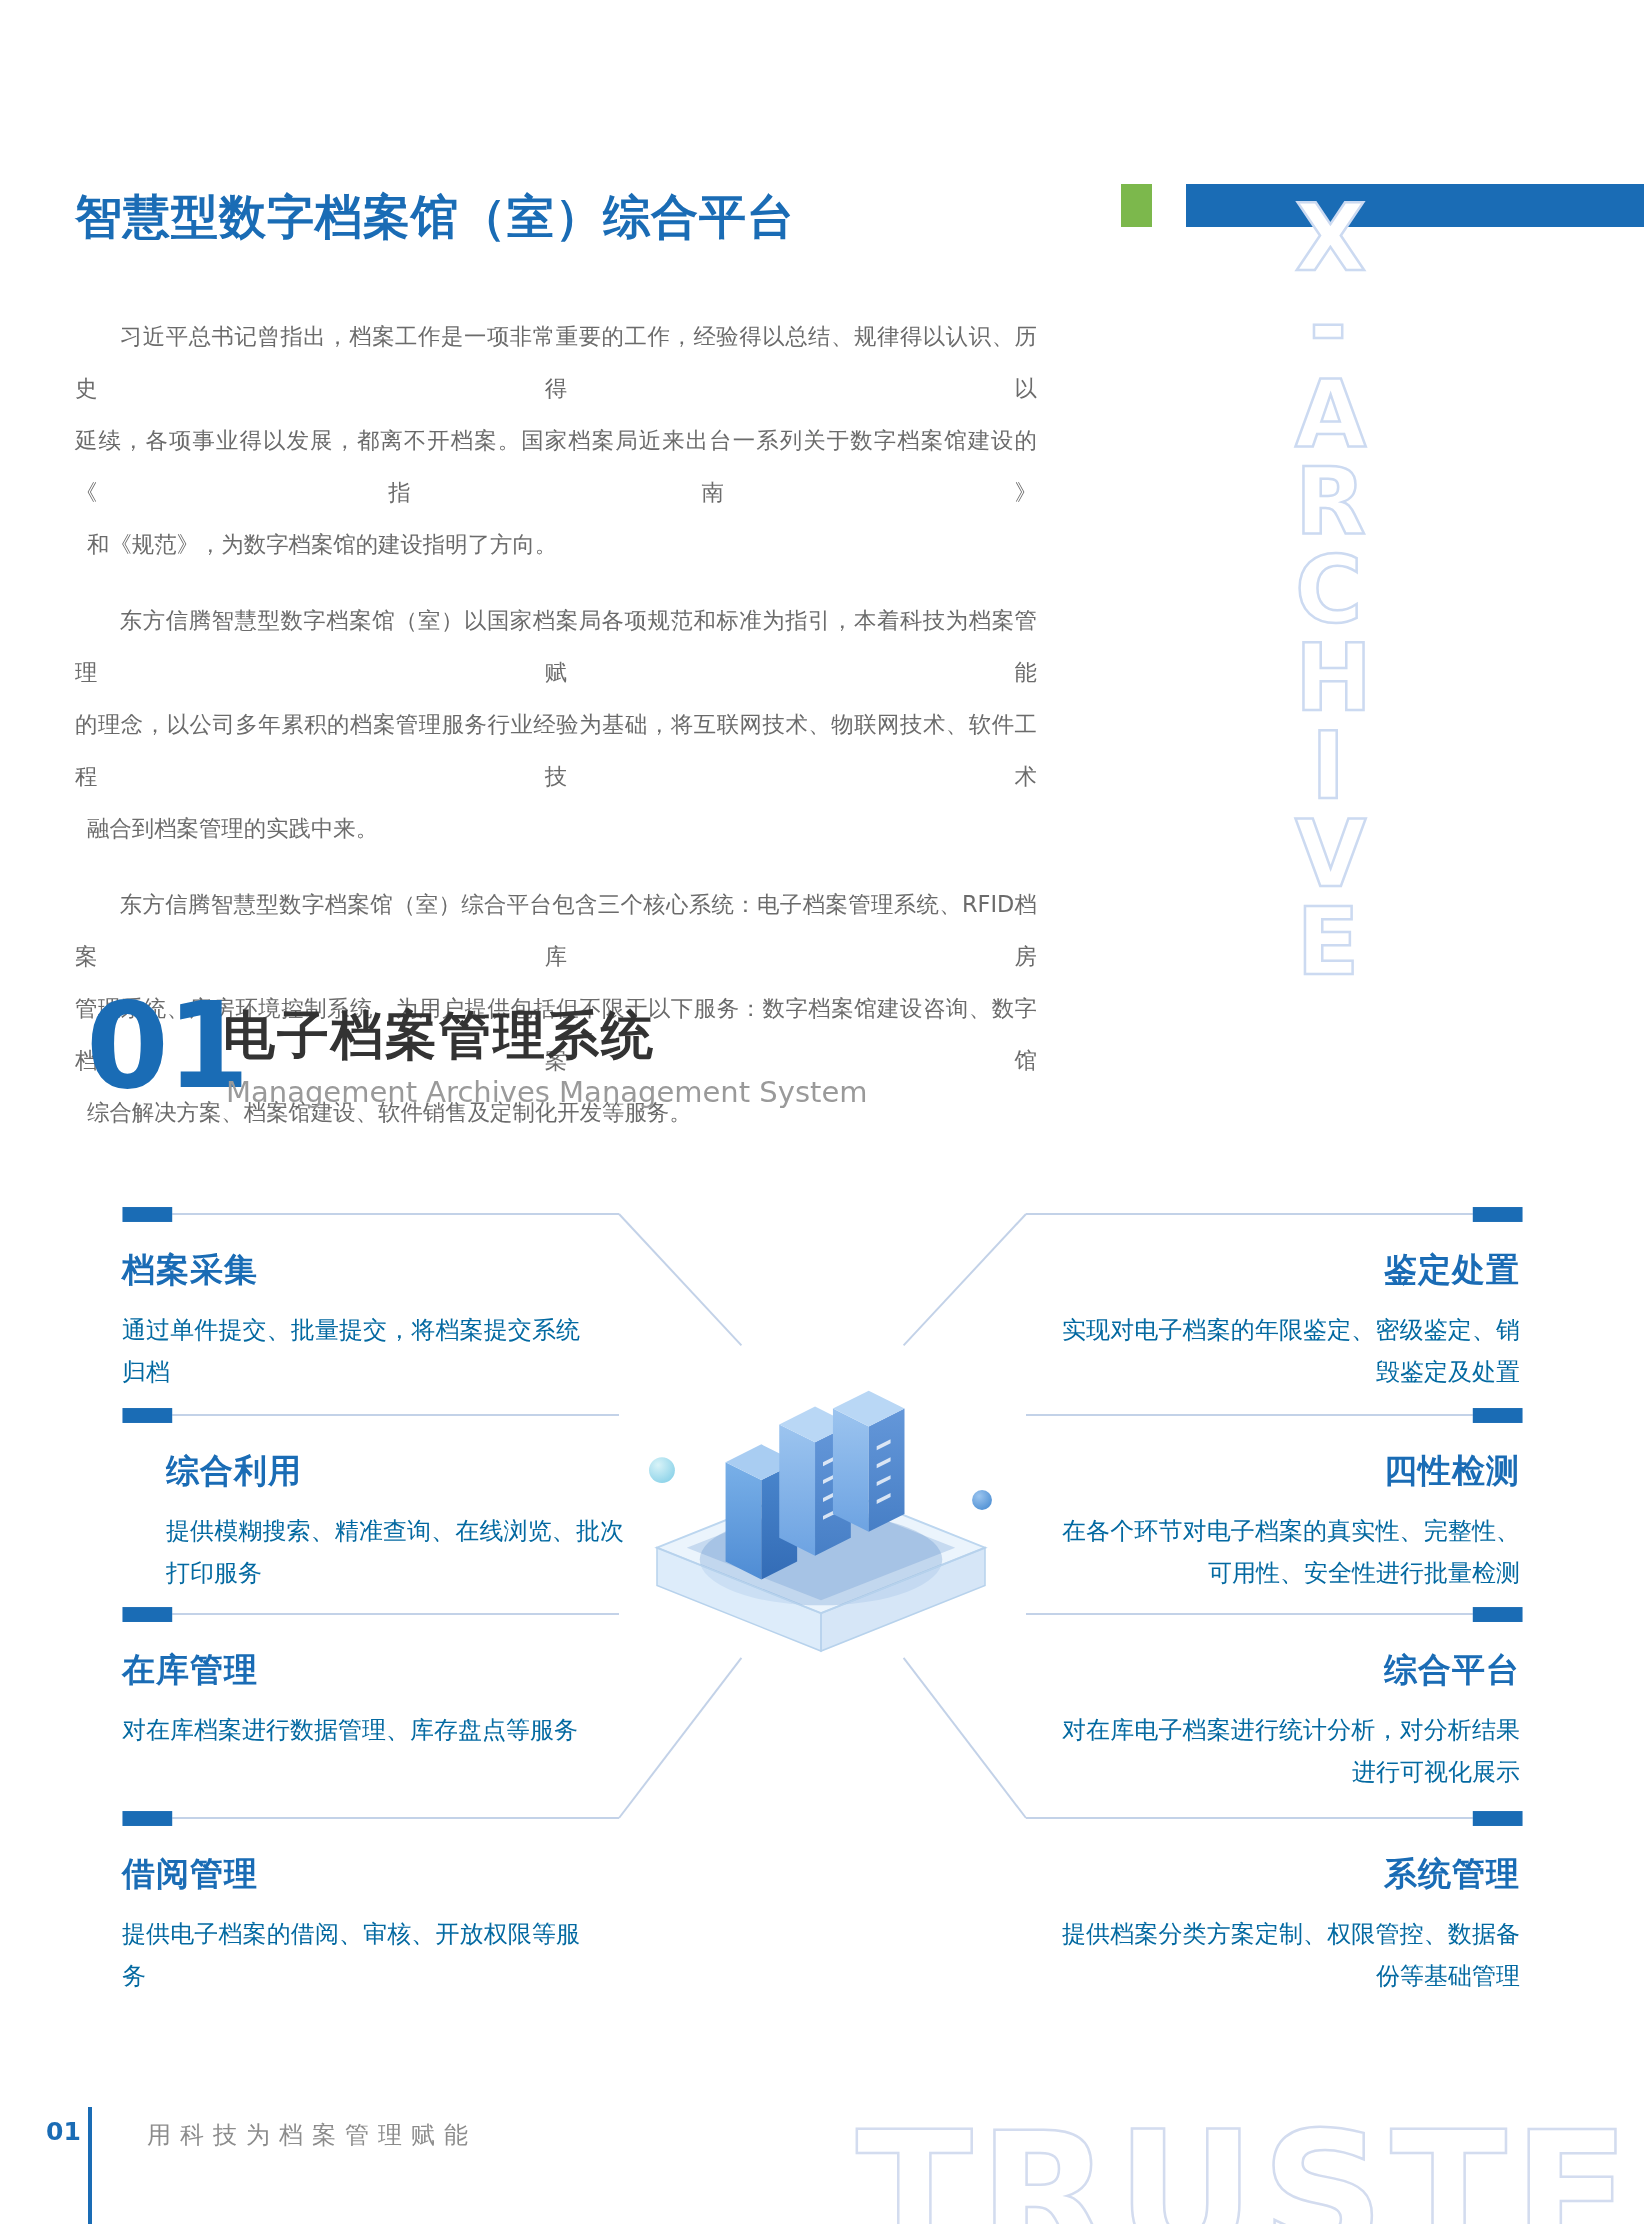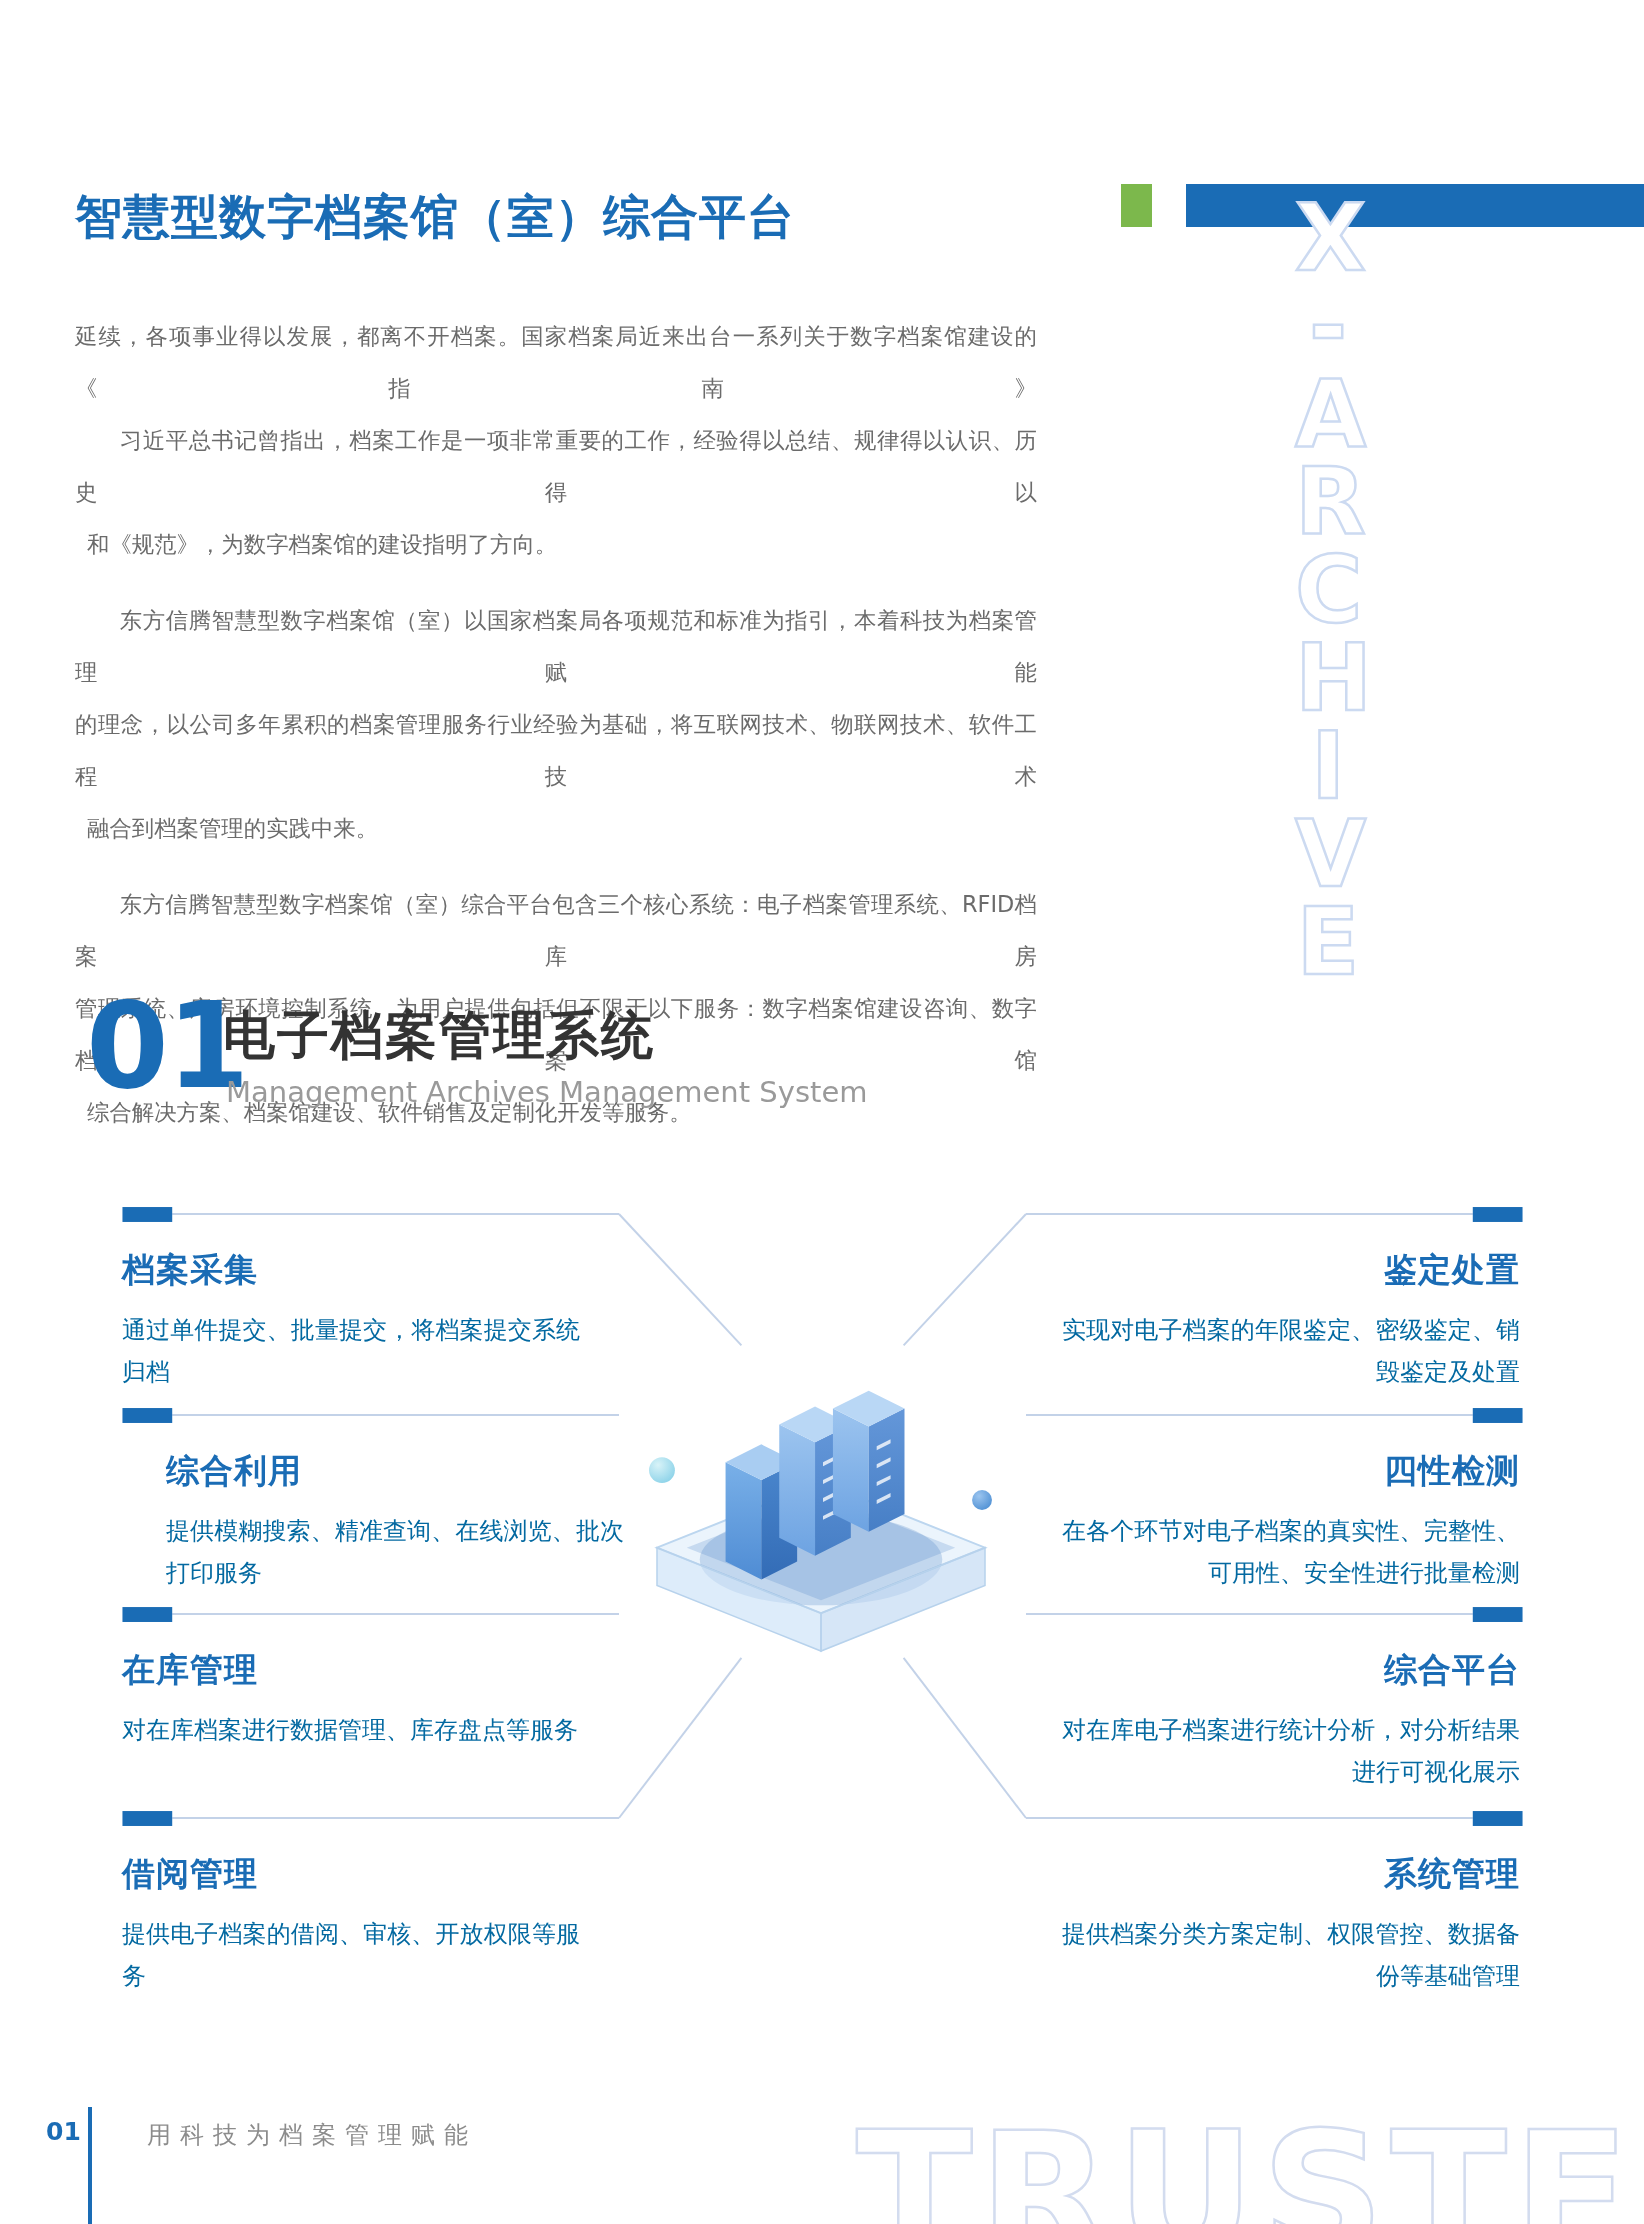--- a/index.html
+++ b/index.html
@@ -51,22 +51,22 @@
 </style>
 </head>
 <body>
 
 <h1 class="page-title">智慧型数字档案馆（室）综合平台</h1>
 <div class="bar-green"></div>
 <div class="bar-blue"></div>
 
 <div class="intro">
   <div class="para">
+    <div class="line indent">习近平总书记曾指出，档案工作是一项非常重要的工作，经验得以总结、规律得以认识、历史得以</div>
     <div class="line">延续，各项事业得以发展，都离不开档案。国家档案局近来出台一系列关于数字档案馆建设的《指南》</div>
-    <div class="line indent">习近平总书记曾指出，档案工作是一项非常重要的工作，经验得以总结、规律得以认识、历史得以</div>
     <div class="line last">和《规范》，为数字档案馆的建设指明了方向。</div>
   </div>
   <div class="para">
     <div class="line indent">东方信腾智慧型数字档案馆（室）以国家档案局各项规范和标准为指引，本着科技为档案管理赋能</div>
     <div class="line">的理念，以公司多年累积的档案管理服务行业经验为基础，将互联网技术、物联网技术、软件工程技术</div>
     <div class="line last">融合到档案管理的实践中来。</div>
   </div>
   <div class="para">
     <div class="line indent">东方信腾智慧型数字档案馆（室）综合平台包含三个核心系统：电子档案管理系统、RFID档案库房</div>
     <div class="line">管理系统、库房环境控制系统。为用户提供包括但不限于以下服务：数字档案馆建设咨询、数字档案馆</div>

